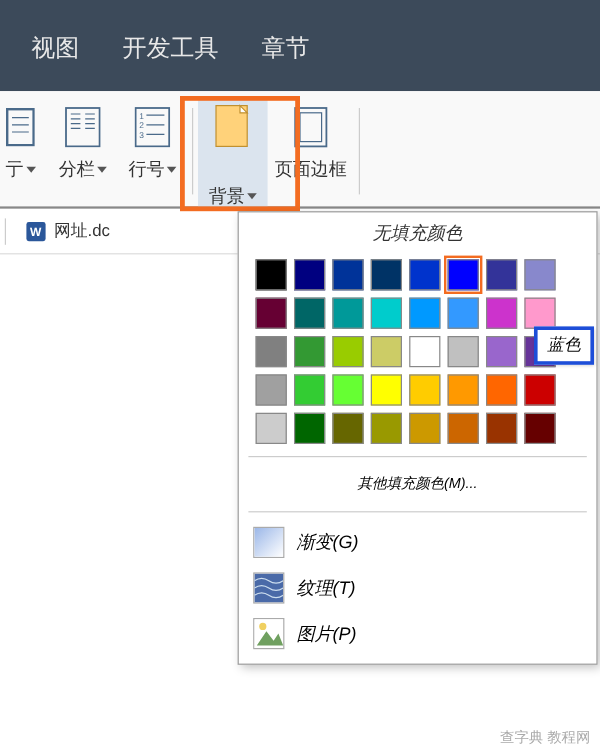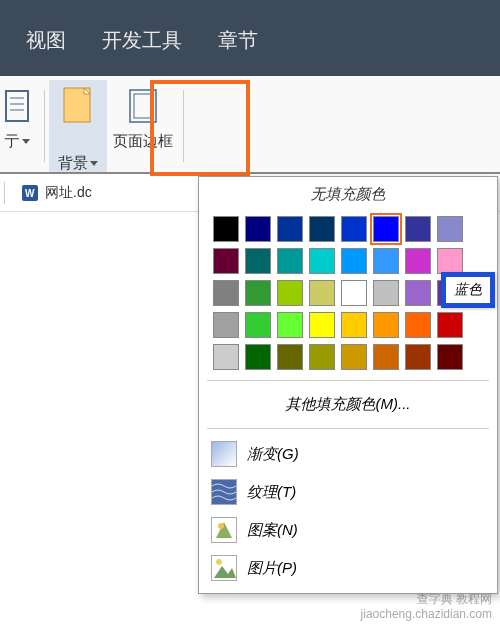--- a/index.html
+++ b/index.html
@@ -159,37 +159,37 @@
       border: 1px solid #888;
       cursor: pointer;
     }
     .color-swatch.selected {
       outline: 2px solid #f36c21;
       outline-offset: 1px;
     }
     .tooltip {
       position: absolute;
       background: #fff;
-      border: 5px solid #1d4ed8;
+      border: 3px solid #1d4ed8;
       padding: 4px 8px;
       font-size: 14px;
       top: 60px;
       right: 2px;
       z-index: 20;
       box-shadow: 1px 1px 3px rgba(0,0,0,0.2);
     }
     .panel-sep {
       height: 1px;
       background: #ccc;
       margin: 6px 8px;
     }
     .more-colors {
       text-align: center;
       padding: 8px 0;
-      font-size: 15px;
+      font-size: 12px;
       cursor: pointer;
     }
     .menu-option {
       display: flex;
       align-items: center;
       gap: 10px;
       padding: 6px 12px;
       cursor: pointer;
       font-size: 15px;
     }
@@ -225,20 +225,56 @@
     <div class="ribbon-icon">
       <svg width="24" height="32" viewBox="0 0 24 32">
           <rect x="1" y="1" width="22" height="30" fill="none" stroke="#4a6a8a" stroke-width="2"></rect>
           <line x1="5" y1="8" x2="19" y2="8" stroke="#4a6a8a"></line>
           <line x1="5" y1="14" x2="19" y2="14" stroke="#4a6a8a"></line>
           <line x1="5" y1="20" x2="19" y2="20" stroke="#4a6a8a"></line>
         </svg>
     </div>
     <div class="ribbon-label">
         <span>亍</span>
+        <span class="caret-down"></span>
+      </div>
+  </div>
+  <div class="ribbon-item">
+    <div class="ribbon-icon">
+      <svg width="30" height="34" viewBox="0 0 30 34">
+          <rect x="1" y="1" width="28" height="32" fill="none" stroke="#4a6a8a" stroke-width="1.5"></rect>
+          <line x1="5" y1="6" x2="13" y2="6" stroke="#4a6a8a"></line>
+          <line x1="5" y1="10" x2="13" y2="10" stroke="#4a6a8a"></line>
+          <line x1="5" y1="14" x2="13" y2="14" stroke="#4a6a8a"></line>
+          <line x1="5" y1="18" x2="13" y2="18" stroke="#4a6a8a"></line>
+          <line x1="17" y1="6" x2="25" y2="6" stroke="#4a6a8a"></line>
+          <line x1="17" y1="10" x2="25" y2="10" stroke="#4a6a8a"></line>
+          <line x1="17" y1="14" x2="25" y2="14" stroke="#4a6a8a"></line>
+          <line x1="17" y1="18" x2="25" y2="18" stroke="#4a6a8a"></line>
+        </svg>
+    </div>
+    <div class="ribbon-label">
+        <span>分栏</span>
+        <span class="caret-down"></span>
+      </div>
+  </div>
+  <div class="ribbon-item">
+    <div class="ribbon-icon">
+      <svg width="30" height="34" viewBox="0 0 30 34">
+          <rect x="1" y="1" width="28" height="32" fill="none" stroke="#4a6a8a" stroke-width="1.5"></rect>
+          <text x="4" y="10" font-size="7" fill="#4a6a8a">1</text>
+          <line x1="10" y1="7" x2="25" y2="7" stroke="#4a6a8a"></line>
+          <text x="4" y="18" font-size="7" fill="#4a6a8a">2</text>
+          <line x1="10" y1="15" x2="25" y2="15" stroke="#4a6a8a"></line>
+          <text x="4" y="26" font-size="7" fill="#4a6a8a">3</text>
+          <line x1="10" y1="23" x2="25" y2="23" stroke="#4a6a8a"></line>
+        </svg>
+    </div>
+    <div class="ribbon-label">
+        <span>行号</span>
         <span class="caret-down"></span>
       </div>
   </div>
   <div class="vsep"></div>
   <div class="ribbon-item" style="background:#dbe4ee;gap:24px;">
     <div class="ribbon-icon">
       <svg width="32" height="38" viewBox="0 0 32 38">
           <rect x="2" y="2" width="26" height="34" fill="#ffd27a" stroke="#c09030" stroke-width="1"></rect>
           <polygon points="22,2 28,8 22,8" fill="#fff" stroke="#c09030"></polygon>
         </svg>
@@ -344,35 +380,24 @@
             <rect width="24" height="24" fill="#4a6aa8"></rect>
             <path d="M0 6 Q6 2 12 6 T24 6 M0 12 Q6 8 12 12 T24 12 M0 18 Q6 14 12 18 T24 18" stroke="#cde" fill="none"></path>
           </svg>
         </div>
         <span>纹理(T)</span>
       </div>
       <div class="menu-option">
         <div class="opt-icon">
           <svg width="24" height="24">
             <rect width="24" height="24" fill="#fff"></rect>
-            <polygon points="4,20 12,4 20,20" fill="#8ab060"></polygon>
-            <circle cx="9" cy="8" r="3" fill="#e8c848"></circle>
-          </svg>
-        </div>
-        <span>图案(N)</span>
-      </div>
-      <div class="menu-option">
-        <div class="opt-icon">
-          <svg width="24" height="24">
-            <rect width="24" height="24" fill="#fff"></rect>
             <polygon points="2,22 10,10 16,18 20,12 24,22" fill="#70a060"></polygon>
             <circle cx="7" cy="6" r="3" fill="#f0d060"></circle>
           </svg>
         </div>
         <span>图片(P)</span>
       </div>
     </div>
 </div>
 
 <div class="watermark">
   <div>查字典 教程网</div>
-  <div>jiaocheng.chazidian.com</div>
 </div>
 
 </body></html>

